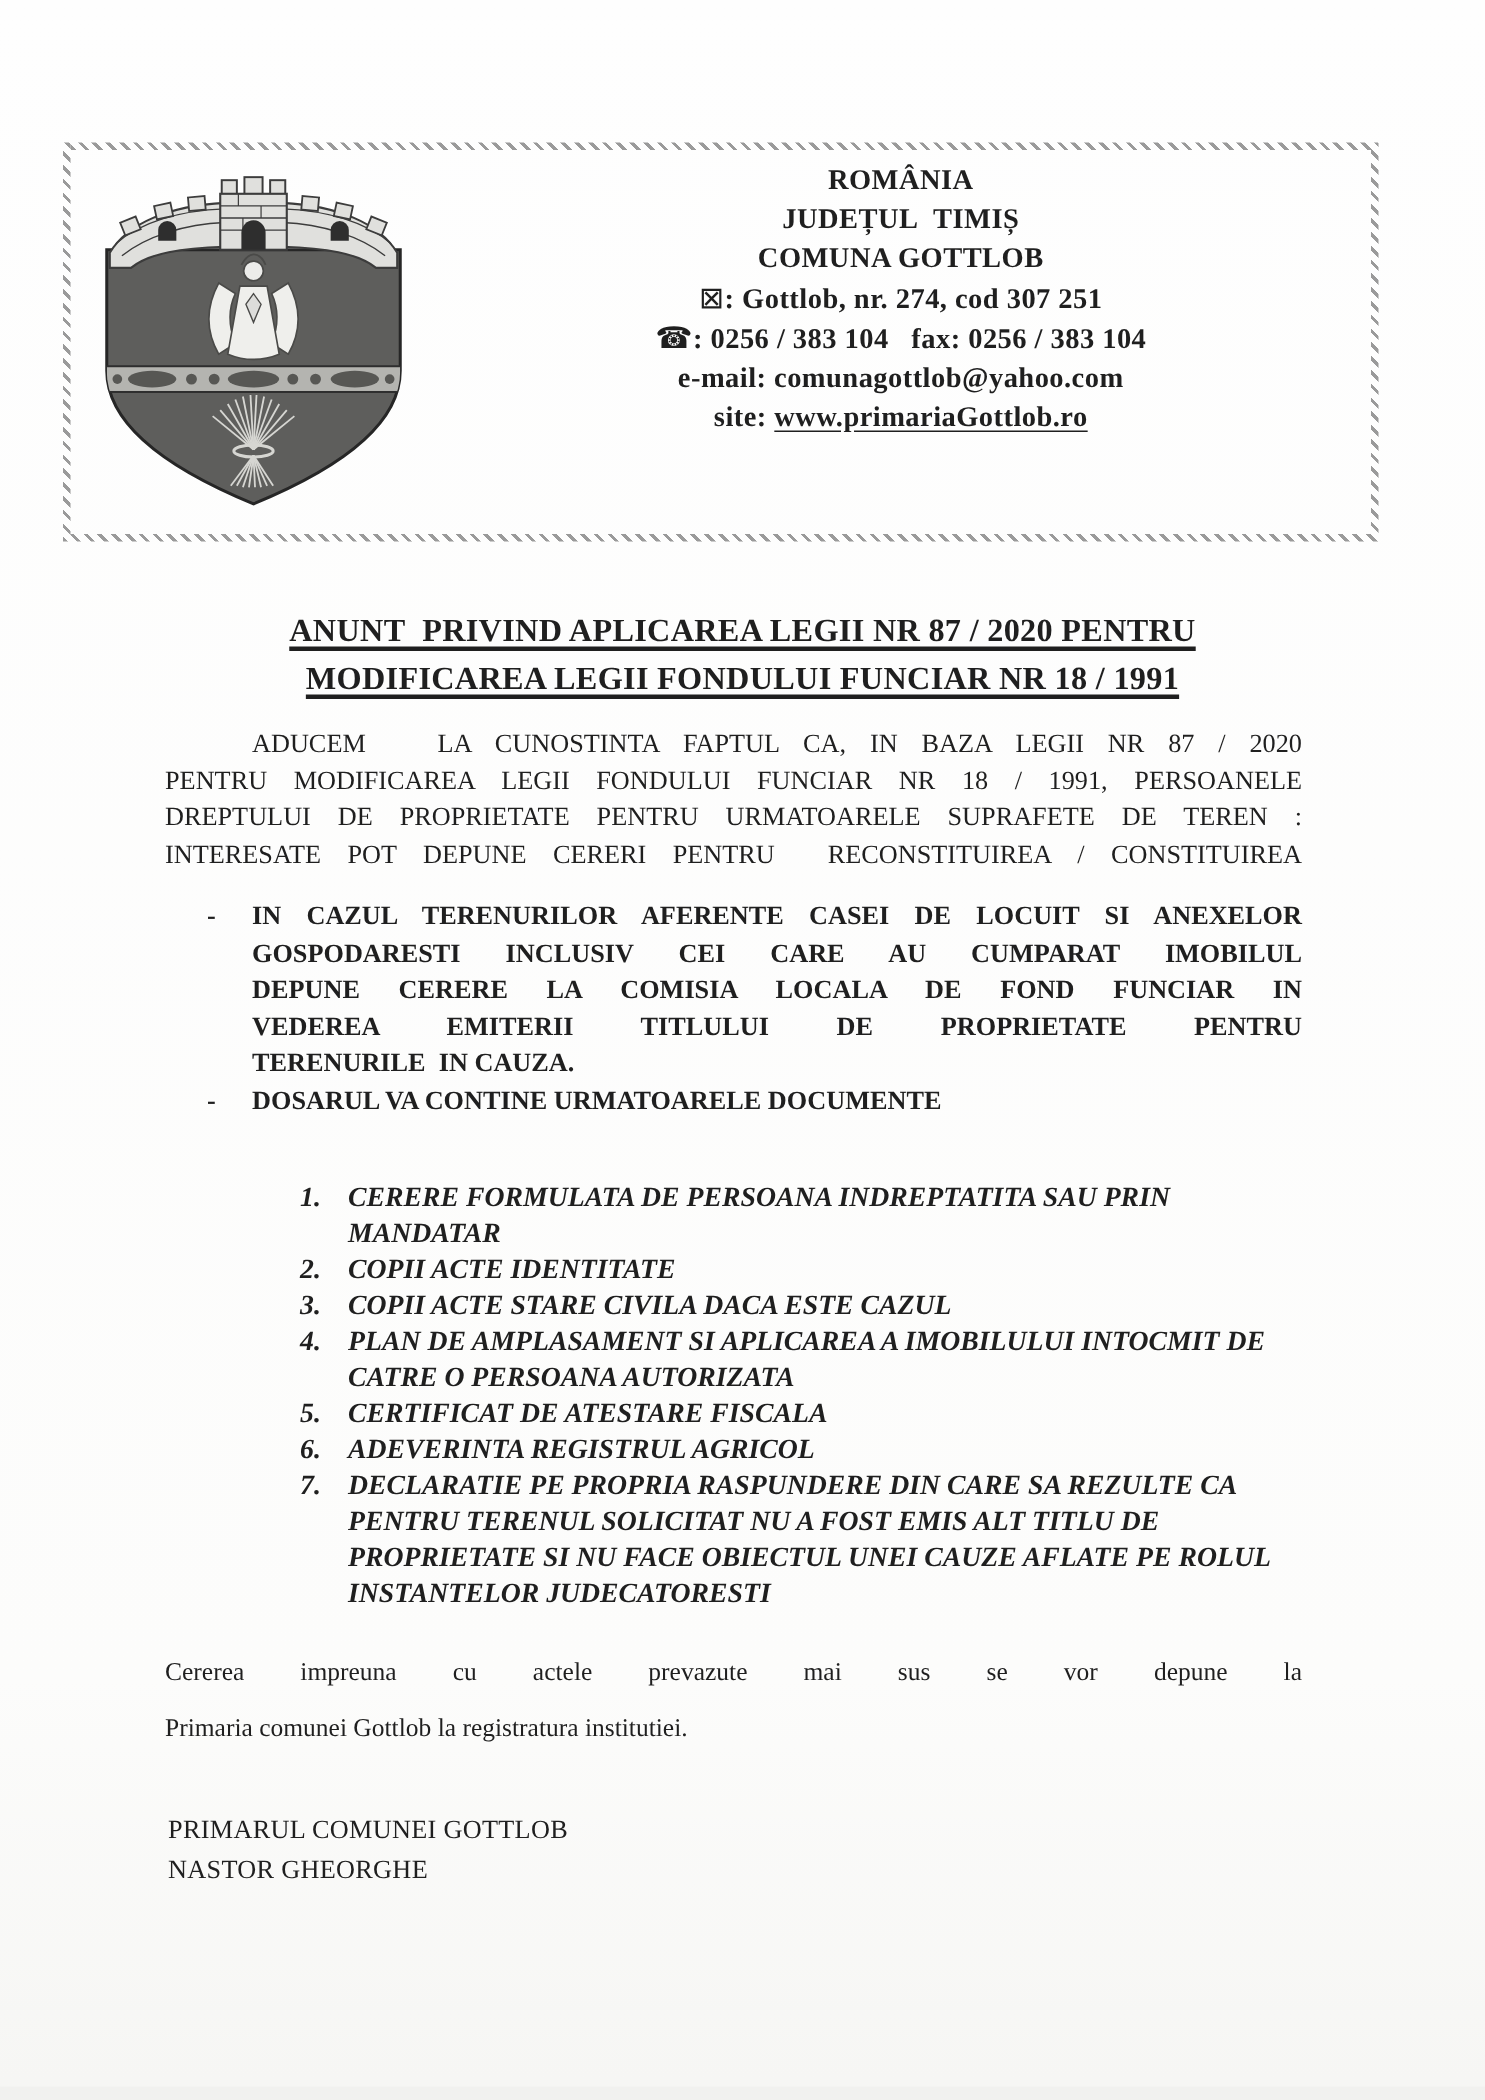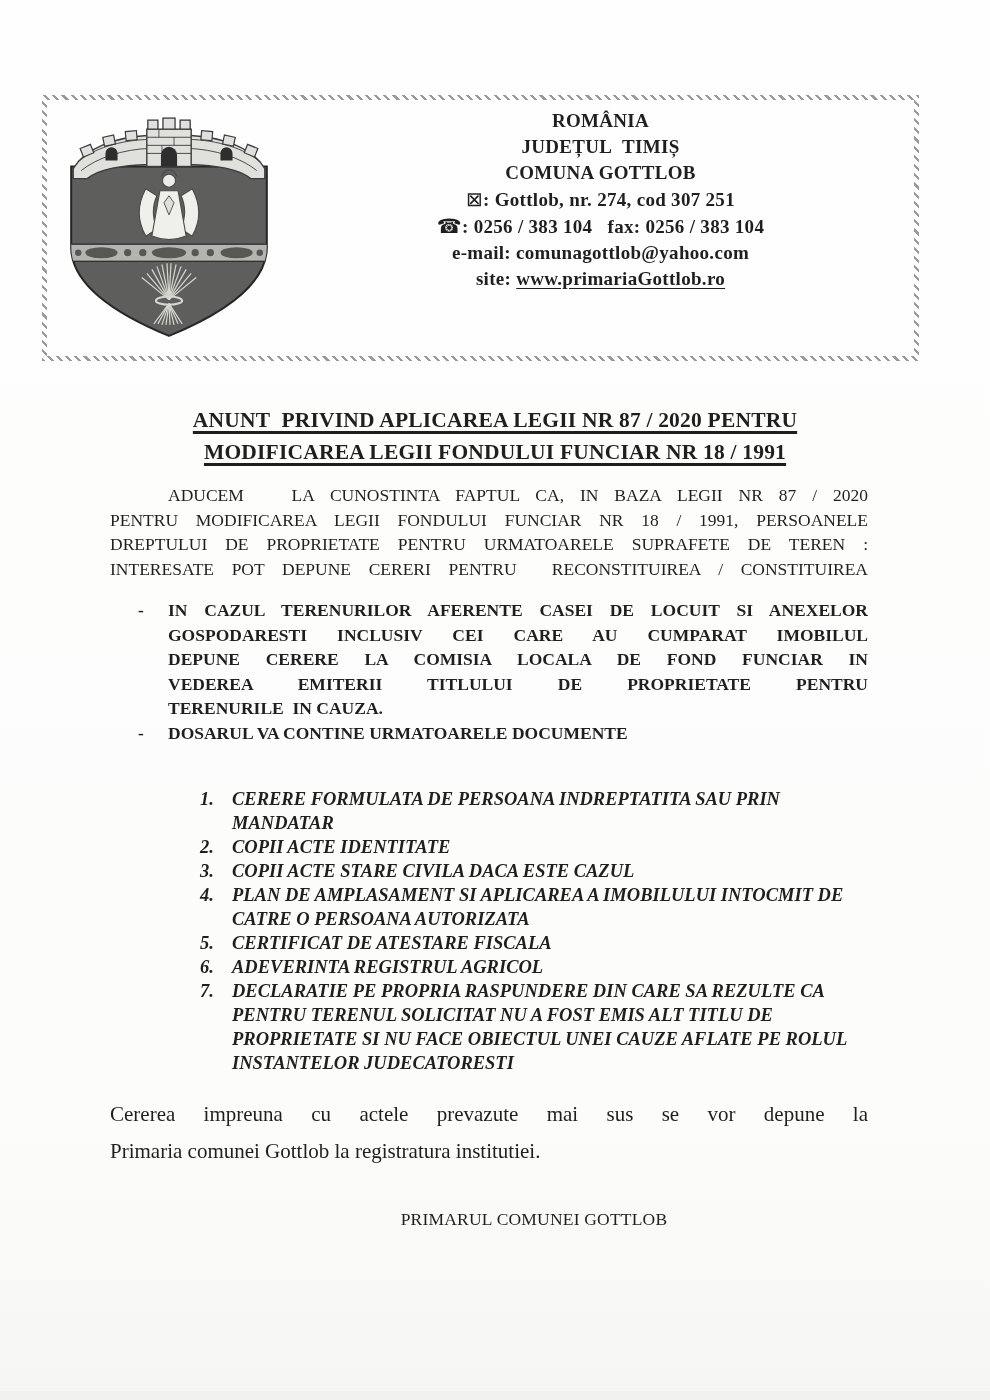--- a/index.html
+++ b/index.html
@@ -53,26 +53,26 @@
   .btext { flex:1; }
   
   .docs { position:absolute; top:787px; left:200px; width:660px;
     font-size:18.5px; line-height:24px; font-weight:bold; font-style:italic; }
   .doc-row { display:flex; }
   .doc-num { width:32px; flex:0 0 auto; }
   .doc-text { flex:1; max-width:622px; text-align:left; }
   
   .closing {
     position:absolute; top:1096px; left:110px; width:758px;
-    font-size:21px; line-height:37px;
+    font-size:17px; line-height:37px;
   }
   
   .signature {
     position:absolute; top:1206px; left:0; width:990px; box-sizing:border-box;
-    padding-left:78px; text-align:center;
+    padding-left:112px; 
     font-size:17.5px; line-height:27px; letter-spacing:.2px;
   }
   .scan-edge { position:absolute; left:0; bottom:0; width:100%; height:9px;
     background:#f1f1ef; }
 </style>
 </head>
 <body>
 
 <div class="page">
 
@@ -234,16 +234,17 @@
     </div>
   </div>
 
   <div class="closing">
     <div class="jl">Cererea impreuna cu actele prevazute mai sus se vor depune la</div>
     <div class="ll">Primaria comunei Gottlob la registratura institutiei.</div>
   </div>
 
   <div class="signature">
     <div>PRIMARUL COMUNEI GOTTLOB</div>
+    <div>NASTOR GHEORGHE</div>
   </div>
 
   <div class="scan-edge"></div>
 </div>
 
 </body></html>

